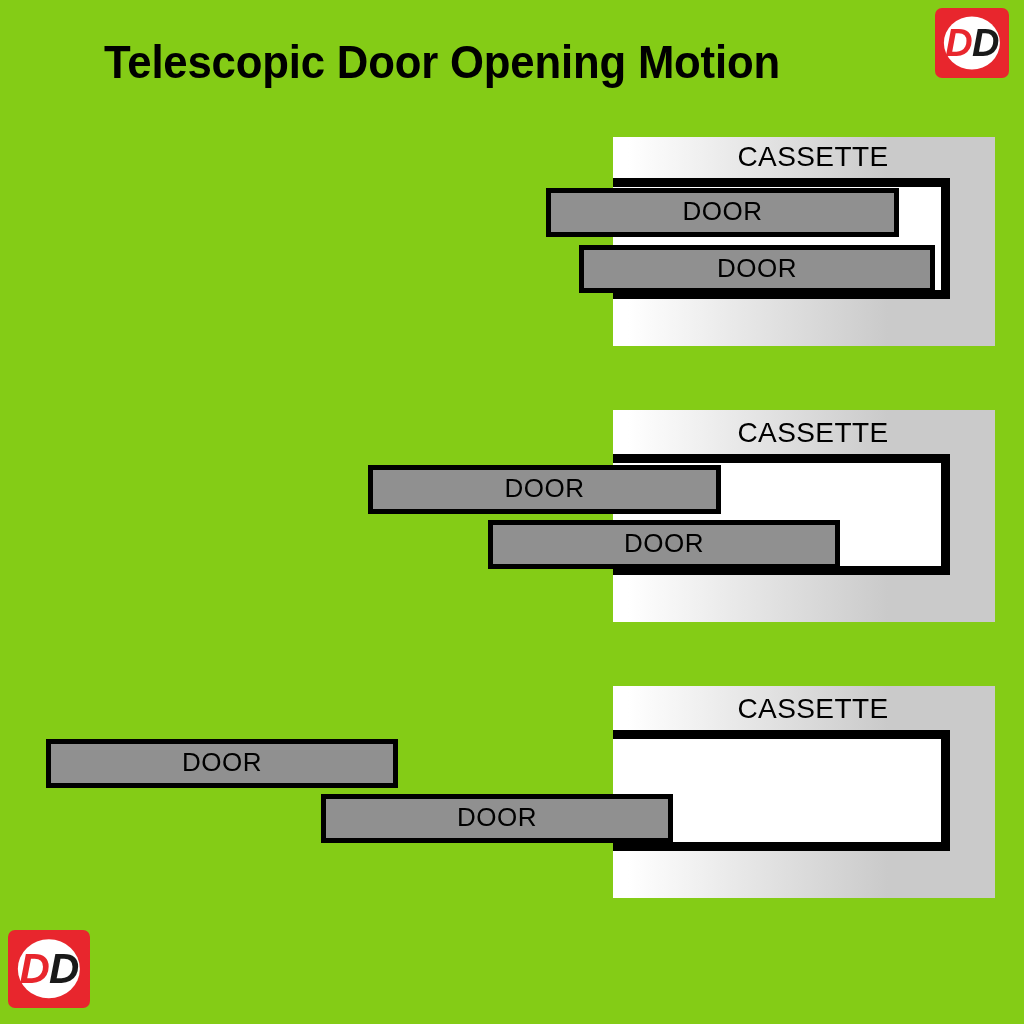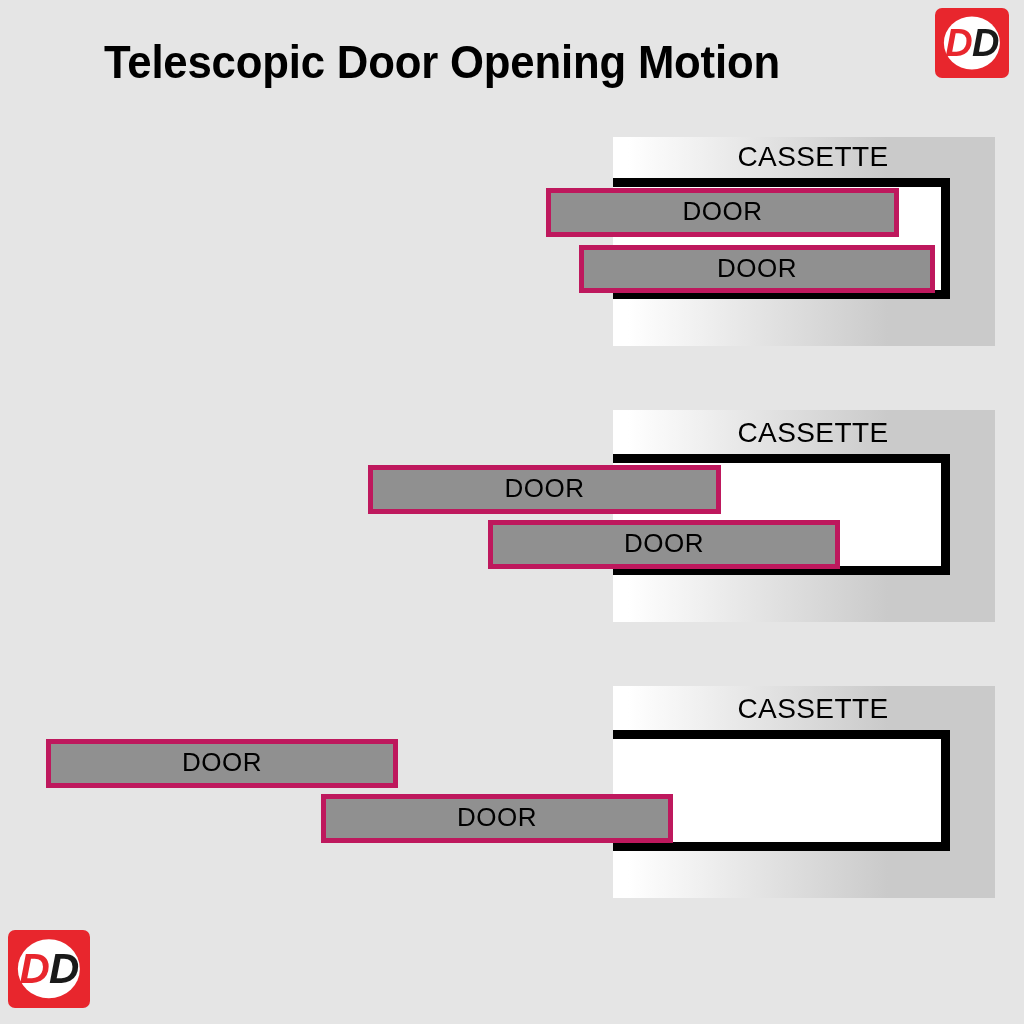--- a/index.html
+++ b/index.html
@@ -9,21 +9,21 @@
     background: #ffffff;
   }
   body {
     font-family: "Liberation Sans", sans-serif;
     -webkit-font-smoothing: antialiased;
   }
   #stage {
     position: relative;
     width: 1024px;
     height: 1024px;
-    background: #e5e5e5;
+    background: #84cc16;
     overflow: hidden;
   }
 
   
   #page-title {
     position: absolute;
     left: 104px;
     top: 34px;
     width: 740px;
     font-size: 47px;
@@ -142,21 +142,21 @@
     color: #000000;
     letter-spacing: 0.4px;
     white-space: nowrap;
     text-align: center;
   }
 
   
   .door {
     position: absolute;
     background: #909090;
-    border: 5px solid #be185d;
+    border: 5px solid #000000;
     box-sizing: border-box;
     display: flex;
     align-items: center;
     justify-content: center;
   }
   .door .door-text {
     font-size: 26px;
     font-weight: 400;
     color: #000000;
     letter-spacing: 0.5px;

